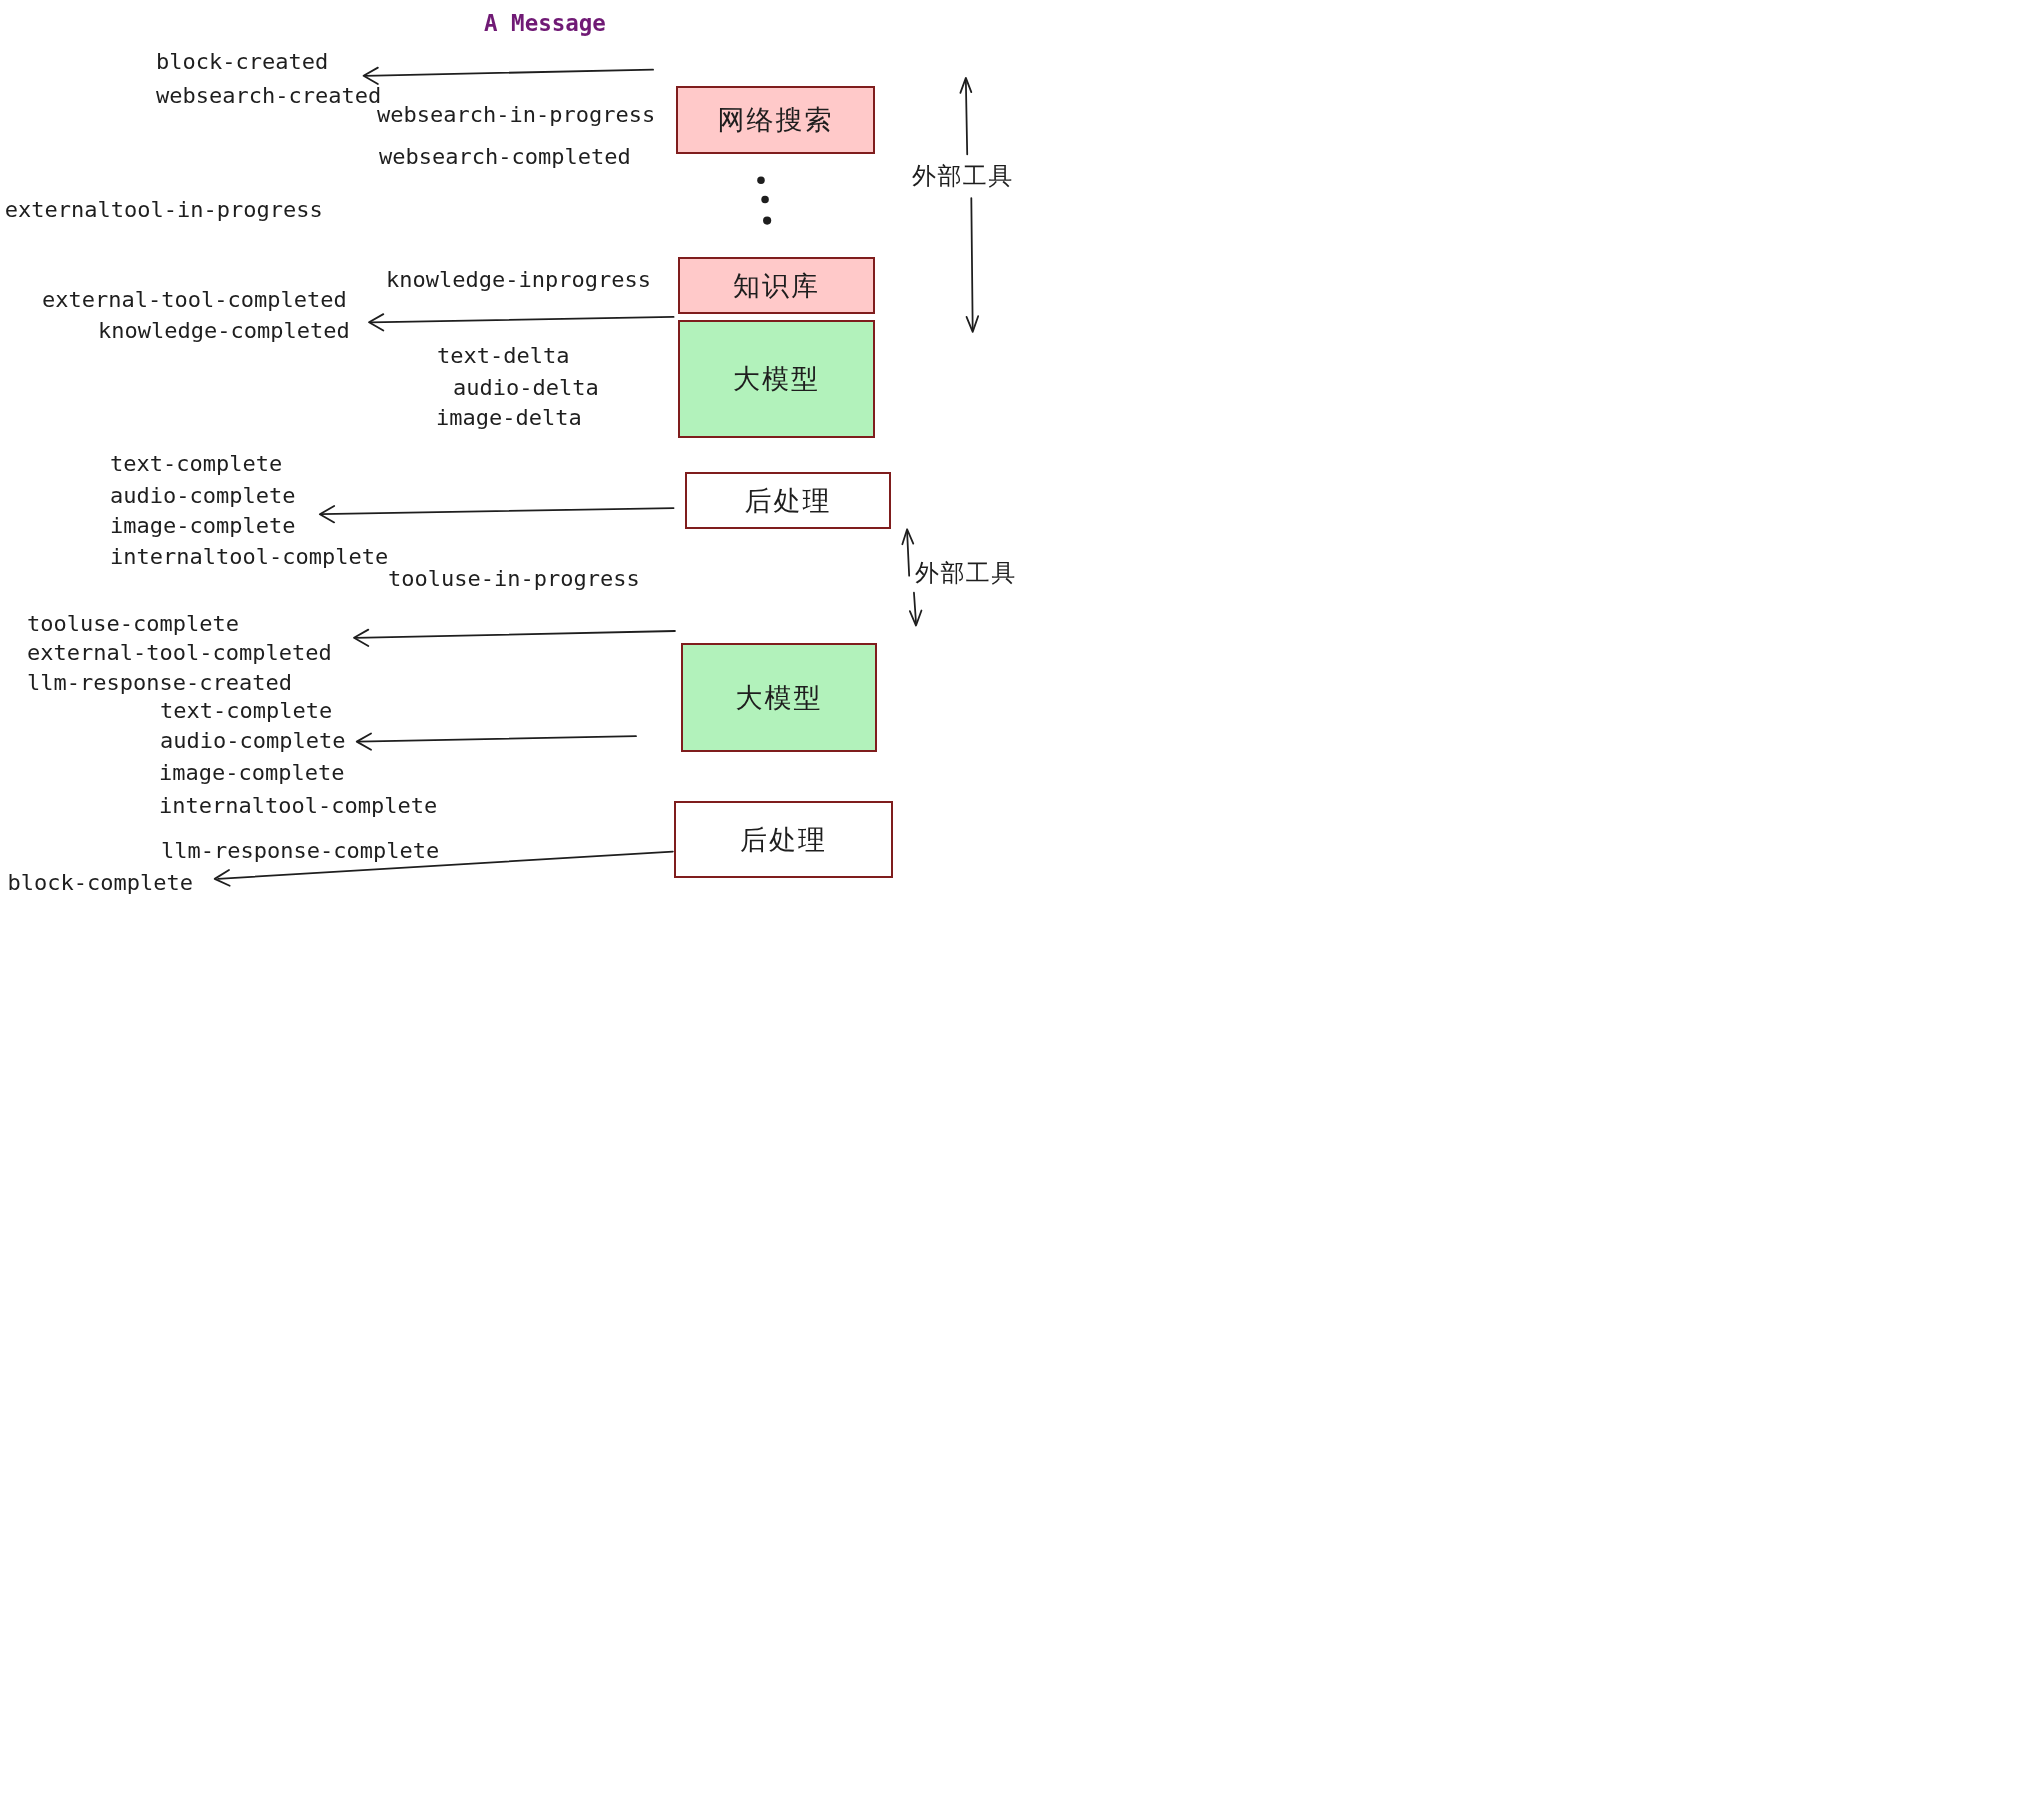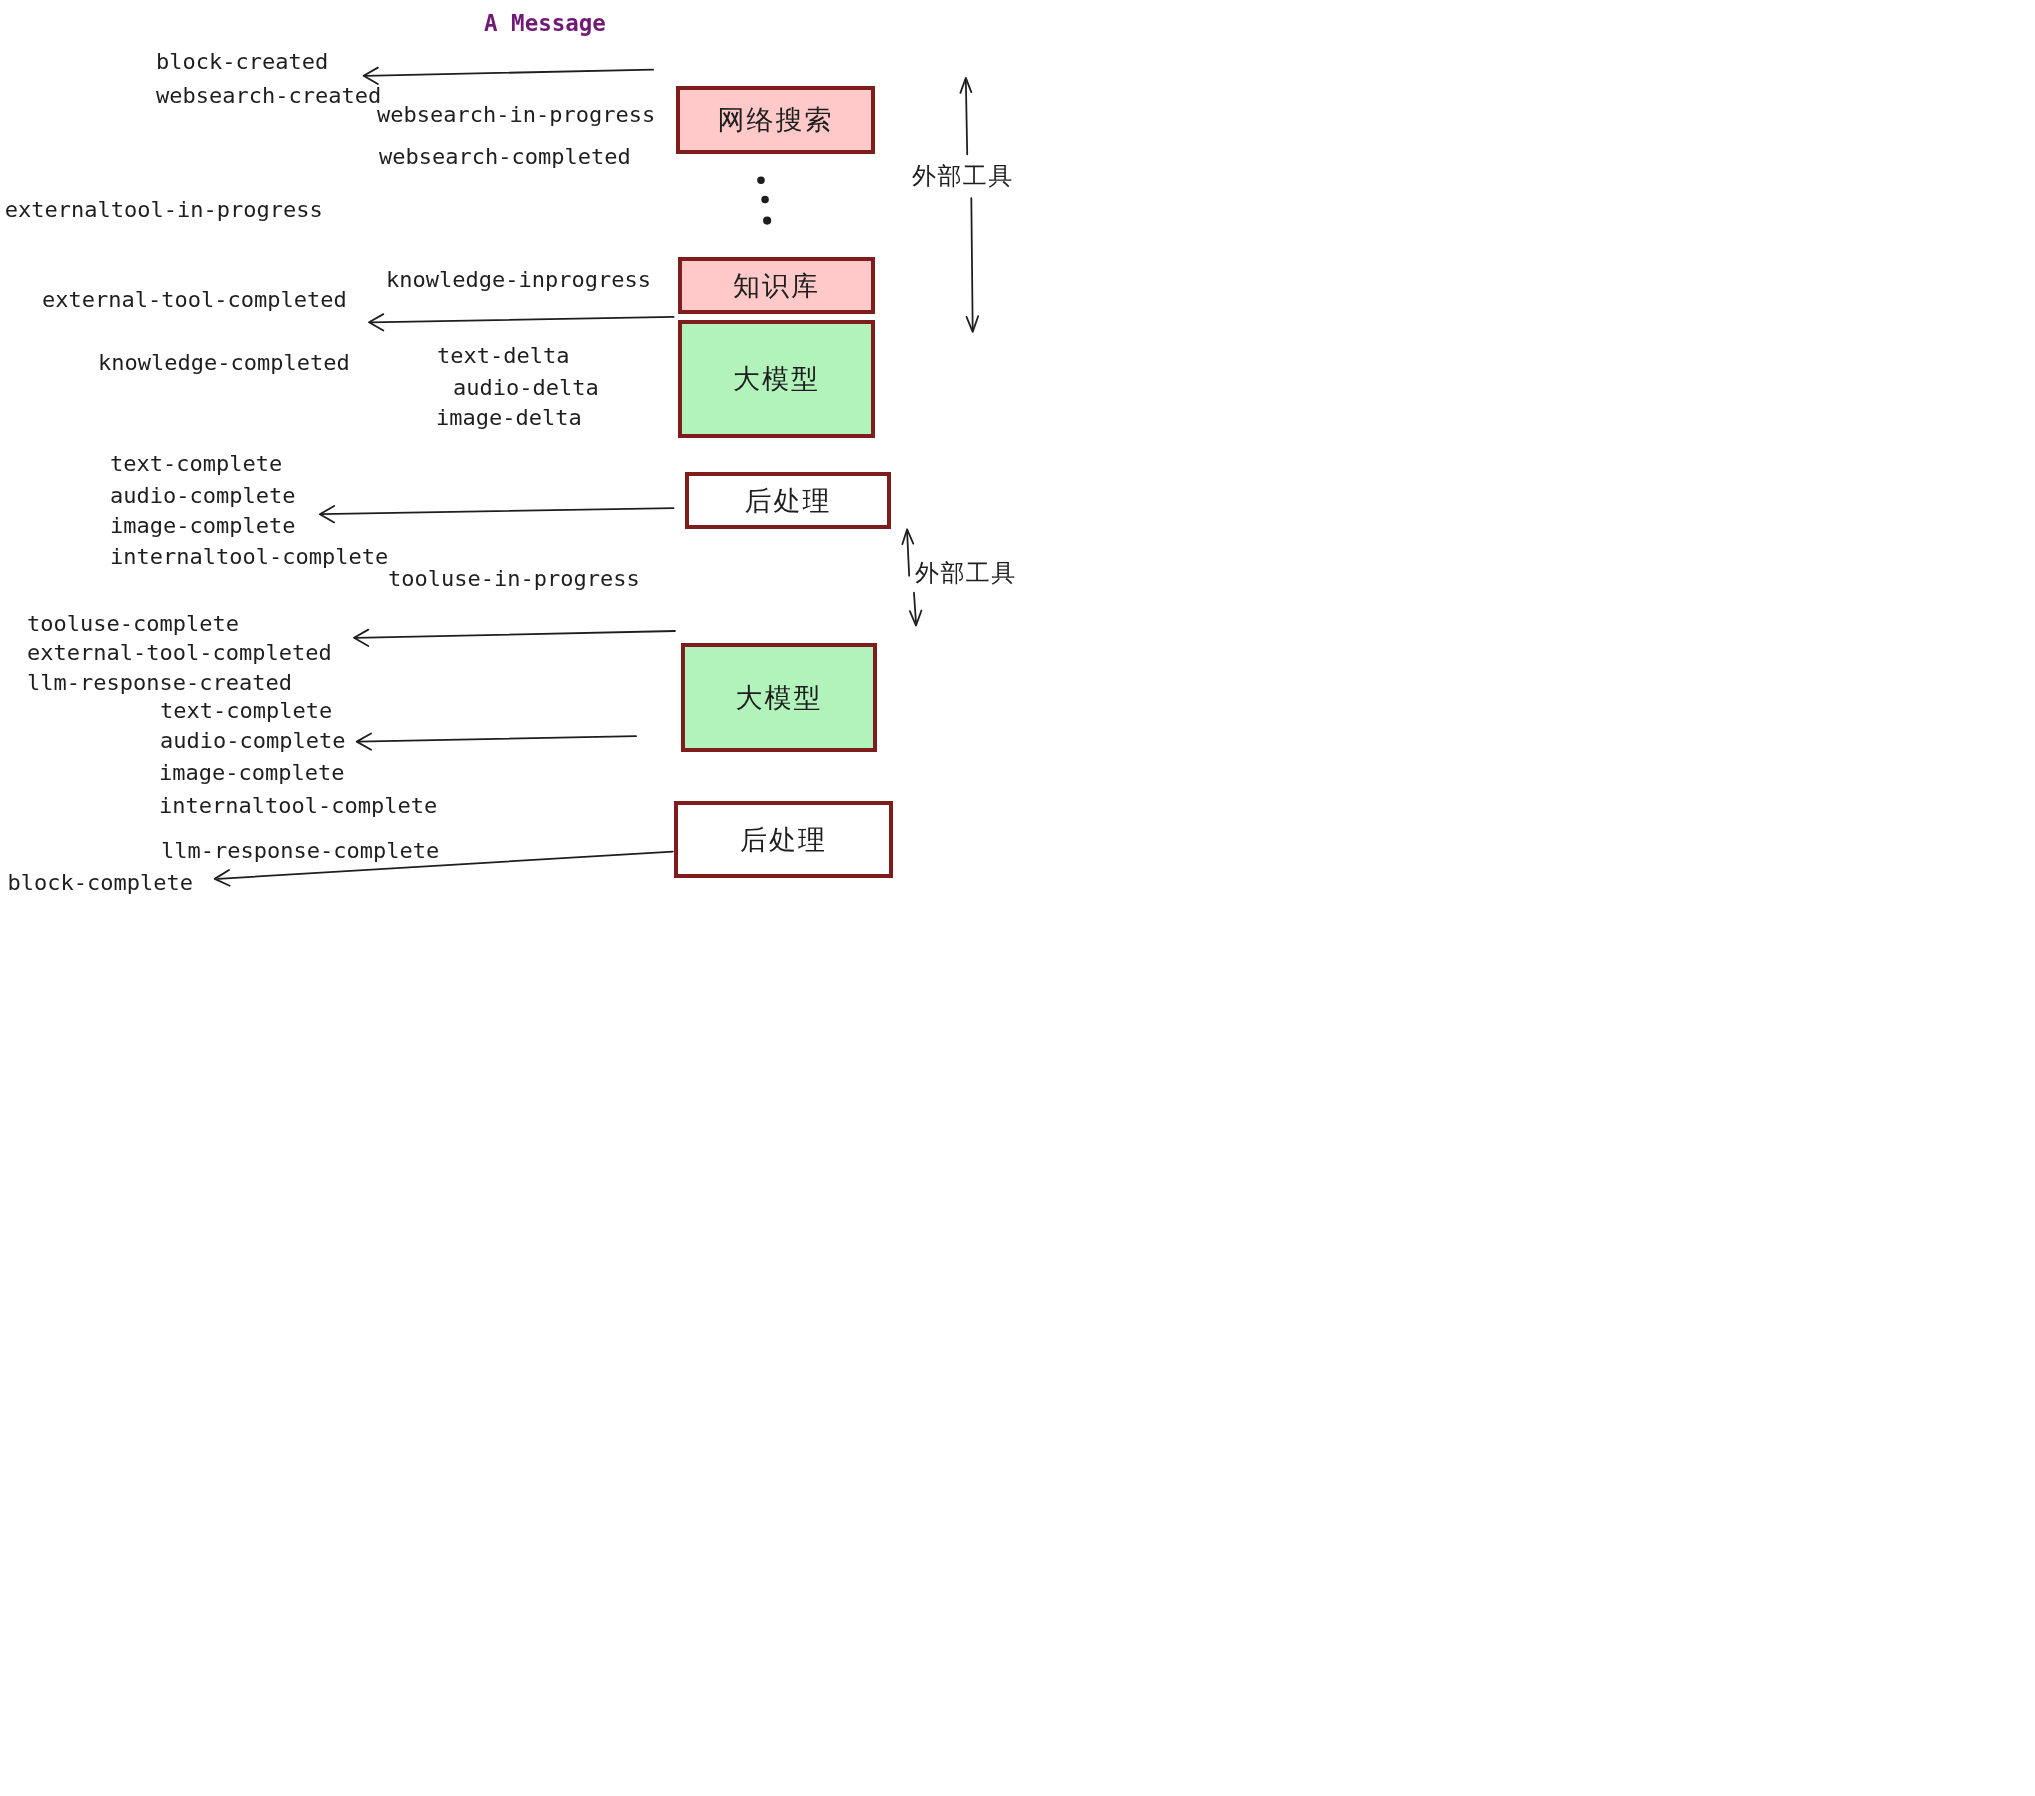--- a/index.html
+++ b/index.html
@@ -21,21 +21,21 @@
   }
   .title{
     position:absolute;
     font-size:22.5px;
     white-space:nowrap;
     color:#701a75;
     font-weight:bold;
   }
   .box{
     position:absolute;
-    border:4px solid #7f1d1d;
+    border:2px solid #7f1d1d;
     box-sizing:border-box;
     display:flex;align-items:center;justify-content:center;
     background:#ffffff;
     text-align:center;
   }
   .box .cn{
     font-family:"DejaVu Sans","Liberation Sans",sans-serif;
     font-size:27px;
     letter-spacing:2px;
     color:#1e1e1e;
@@ -76,21 +76,21 @@
 
   <div class="title" style="left:484px;top:10.2px;">A Message</div>
 
   <div class="evt" style="left:156px;top:50px;">block-created</div>
   <div class="evt" style="left:156px;top:84px;">websearch-created</div>
   <div class="evt" style="left:377px;top:103px;">websearch-in-progress</div>
   <div class="evt" style="left:379px;top:145px;">websearch-completed</div>
   <div class="evt" style="left:4.8px;top:198px;">externaltool-in-progress</div>
   <div class="evt" style="left:386px;top:268px;">knowledge-inprogress</div>
   <div class="evt" style="left:42px;top:288px;">external-tool-completed</div>
-  <div class="evt" style="left:98px;top:319px;margin-top:32px;">knowledge-completed</div>
+  <div class="evt" style="left:98px;top:319px;">knowledge-completed</div>
   <div class="evt" style="left:437px;top:344px;">text-delta</div>
   <div class="evt" style="left:453px;top:376px;">audio-delta</div>
   <div class="evt" style="left:436px;top:406px;">image-delta</div>
   <div class="evt" style="left:110px;top:452px;">text-complete</div>
   <div class="evt" style="left:110px;top:484px;">audio-complete</div>
   <div class="evt" style="left:110px;top:514px;">image-complete</div>
   <div class="evt" style="left:110px;top:545px;">internaltool-complete</div>
   <div class="evt" style="left:388px;top:567px;">tooluse-in-progress</div>
   <div class="evt" style="left:27px;top:612px;">tooluse-complete</div>
   <div class="evt" style="left:27px;top:641px;">external-tool-completed</div>

